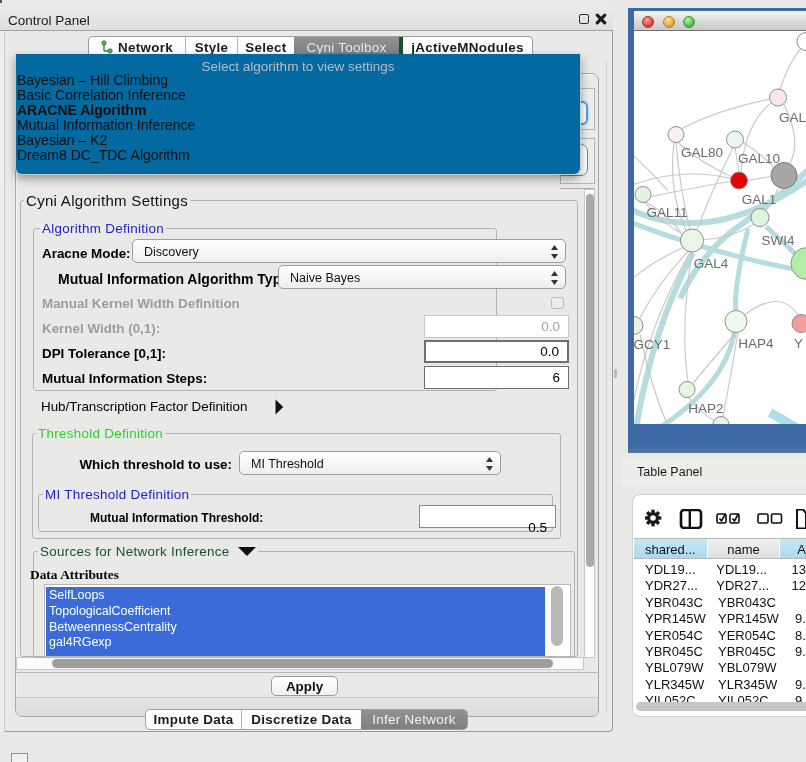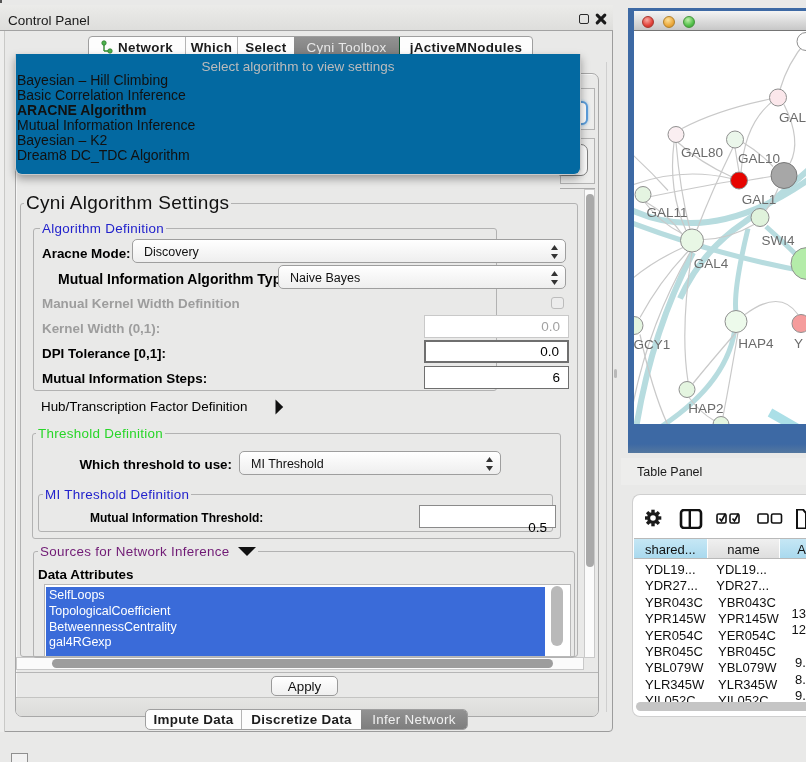--- a/index.html
+++ b/index.html
@@ -8,21 +8,21 @@
 .abs { position:absolute; }
 .bold { font-weight:bold; }
 .combo { background:linear-gradient(#ffffff,#eeeeee); border:1px solid #9e9e9e; border-radius:5px; font-size:12.5px; color:#111; }
 .combo span { position:absolute; left:11px; top:5px; }
 .combo .arr { position:absolute; right:6px; top:4px; }
 fieldset { position:relative; }
 fieldset legend { background:#e9e9e8; letter-spacing:0.3px; }
 .trow { display:flex; height:16.4px; line-height:16.4px; font-size:13px; }
 .trow span:nth-child(1) { width:75px; padding-left:11px; }
 .trow span:nth-child(2) { width:74px; padding-left:9px; }
-.trow span:nth-child(3) { flex:1; padding-left:12px;margin-top:44px; }
+.trow span:nth-child(3) { flex:1; padding-left:12px; }
 </style>
 </head>
 <body>
 
 <div class="abs" id="cpwin" style="left:-3px; top:5px; width:616px; height:727px; background:#e9e9e8; border:1px solid #9c9c9c; border-radius:4px;"></div>
 <div class="abs" style="left:0px; top:31px; width:4px; height:701px; background:#eeeeed;"></div>
 <div class="abs" style="left:4px; top:31px; width:1px; height:701px; background:#c9c9c7;"></div>
 <div class="abs" style="left:0; top:0; width:2px; height:3px; background:#555;"></div>
 
 <div class="abs" style="left:0; top:5px; width:613px; height:26px; background:linear-gradient(#ebebe9,#dededc); border-bottom:1px solid #a2a2a2;"></div>
@@ -42,41 +42,41 @@
 <div class="abs" style="left:88px; top:36px; width:445px; height:22px; background:#fdfdfd; border:1px solid #9f9f9f; border-radius:4px; display:flex; font-size:13.4px; font-weight:bold; letter-spacing:0.3px; color:#1c1c1c; overflow:hidden;">
   <div style="width:97px; display:flex; align-items:center; justify-content:center; border-right:1px solid #b5b5b5;">
     <svg width="13" height="14" viewBox="0 0 13 14" style="margin-right:4px;">
       <line x1="3" y1="3" x2="3" y2="11" stroke="#2e8b2e" stroke-width="1.4"></line>
       <line x1="3" y1="11" x2="9" y2="11" stroke="#2e8b2e" stroke-width="1.4"></line>
       <circle cx="3" cy="3" r="2.2" fill="#4db34d" stroke="#2e7d2e" stroke-width="0.8"></circle>
       <circle cx="9" cy="11" r="2.2" fill="#4db34d" stroke="#2e7d2e" stroke-width="0.8"></circle>
     </svg>
     Network
   </div>
-  <div style="width:52px; display:flex; align-items:center; justify-content:center; border-right:1px solid #b5b5b5;">Which</div>
+  <div style="width:52px; display:flex; align-items:center; justify-content:center; border-right:1px solid #b5b5b5;">Style</div>
   <div style="width:56px; display:flex; align-items:center; justify-content:center;">Select</div>
   <div style="width:105px; display:flex; align-items:center; justify-content:center; background:linear-gradient(#929292,#7d7d7d); color:#e8e8e8; font-weight:normal;">Cyni Toolbox</div>
-  <div style="flex:1; display:flex; align-items:center; justify-content:center; border-left:1px solid #14532d;">jActiveMNodules</div>
+  <div style="flex:1; display:flex; align-items:center; justify-content:center; border-left:4px solid #14532d;">jActiveMNodules</div>
 </div>
 
 <div class="abs" style="left:560px; top:88px; width:35px; height:42px; border:1px solid #b3b3b3; background:#ededec;"></div>
 <div class="abs" style="left:555px; top:101px; width:33px; height:24px; border:2px solid #5b9ddb; border-radius:6px; background:#fff; box-shadow:0 0 3px #8bc0ea;"></div>
 <div class="abs" style="left:560px; top:138px; width:35px; height:46px; border:1px solid #b3b3b3; background:#ededec;"></div>
 <div class="abs" style="left:555px; top:144px; width:33px; height:32px; border:1.5px solid #808080; border-radius:7px; background:#fff;"></div>
 <div class="abs" style="left:560px; top:188px; width:35px; height:1px; background:#ababab;"></div>
 
 <div class="abs" style="left:584px; top:189px; width:11px; height:469px; background:#fbfbfb; border:1px solid #c9c9c9;"></div>
 <div class="abs" style="left:586px; top:194px; width:7.5px; height:373px; background:#a9a9a9; border-radius:4.5px;"></div>
 
 <div class="abs" style="left:16px; top:657px; width:568px; height:13px; background:#fbfbfb; border:1px solid #c9c9c9;"></div>
 <div class="abs" style="left:52px; top:659px; width:501px; height:9px; background:#9d9d9d; border-radius:4.5px;"></div>
 <div class="abs" style="left:16px; top:672px; width:582px; height:1px; background:#b6b6b6;"></div>
 
 <fieldset class="abs" style="left:20px; top:192px; width:558px; height:465px; border:1px solid #b2b2b2; border-radius:3px;">
- <legend style="font-size:19px; color:#111; margin-left:3px; padding:0 2px;">Cyni Algorithm Settings</legend>
+ <legend style="font-size:15px; color:#111; margin-left:3px; padding:0 2px;">Cyni Algorithm Settings</legend>
 </fieldset>
 
 <fieldset class="abs" style="left:33px; top:221px; width:464px; height:170px; border:1px solid #b2b2b2; border-radius:3px;">
  <legend style="font-size:13.4px; color:#2222cc; margin-left:6px; padding:0 2px;">Algorithm Definition</legend>
 </fieldset>
 
 <div class="abs bold" style="left:42px; top:246px; font-size:13.4px;">Aracne Mode:</div>
 <div class="abs combo" style="left:132px; top:239px; width:434px; height:24px;">
     <span>Discovery</span>
     <svg class="arr" width="9" height="16" viewBox="0 0 9 16">
@@ -118,37 +118,37 @@
     </svg>
   </div>
 
 <fieldset class="abs" style="left:38px; top:487px; width:515px; height:45px; border:1px solid #b2b2b2; border-radius:3px;">
  <legend style="font-size:13.4px; color:#2222cc; margin-left:4px; padding:0 2px;">MI Threshold Definition</legend>
 </fieldset>
 <div class="abs bold" style="left:47px; top:511px; font-size:12px;padding-left:43px;">Mutual Information Threshold:</div>
 <div class="abs" style="left:419px; top:505px; width:137px; height:23px; border:1px solid #8a8a8a; background:#fff; font-size:13.5px; color:#000; text-align:right; padding:14px 8px 0 0;">0.5</div>
 
 <fieldset class="abs" style="left:33px; top:544px; width:542px; height:114px; border:1px solid #b2b2b2; border-radius:3px;">
- <legend style="font-size:13.4px; color:#701a75; margin-left:4px; padding:0 2px;">Sources for Network Inference <span style="display:inline-block; width:0; height:0; border-left:9.5px solid transparent; border-right:9.5px solid transparent; border-top:9.5px solid #111; vertical-align:middle; margin-left:4px; margin-bottom:2px;"></span></legend>
-</fieldset>
-<div class="abs bold" style="left:38px; top:567px; font-size:13.4px;">Data Attributes</div>
+ <legend style="font-size:13.4px; color:#14532d; margin-left:4px; padding:0 2px;">Sources for Network Inference <span style="display:inline-block; width:0; height:0; border-left:9.5px solid transparent; border-right:9.5px solid transparent; border-top:9.5px solid #111; vertical-align:middle; margin-left:4px; margin-bottom:2px;"></span></legend>
+</fieldset>
+<div class="abs bold" style="left:30px; top:567px; font-size:13.4px;font-family:Liberation Serif, serif;">Data Attributes</div>
 
 <div class="abs" style="left:44px; top:584px; width:527px; height:73px; background:#fff; border:1px solid #b8b8b8; overflow:hidden;">
   <div style="position:absolute; left:1px; top:2px; width:499px; height:80px; background:#3a6bd9; color:#fff; font-size:12.5px; padding:1px 0 0 3px; line-height:15.8px;">
     SelfLoops<br>TopologicalCoefficient<br>BetweennessCentrality<br>gal4RGexp
   </div>
   <div style="position:absolute; left:506px; top:1px; width:12px; height:60px; background:#b9b9b9; border-radius:6px;"></div>
 </div>
 
 <div class="abs" style="left:15px; top:54px; width:566px; height:121px; background:#0369a1; border:1px solid #c9c9c9; border-top:none; border-radius:0 0 7px 7px; box-shadow:0 4px 9px rgba(0,0,0,0.35); font-size:14px; color:#111; overflow:hidden;">
   <div style="height:19px; text-align:center; color:#bcbcbc; font-size:13.5px; padding-top:5px;">Select algorithm to view settings</div>
   <div style="line-height:15px; padding-left:1px;">Bayesian – Hill Climbing<br>Basic Correlation Inference<br><b>ARACNE Algorithm</b><br>Mutual Information Inference<br>Bayesian – K2<br>Dream8 DC_TDC Algorithm</div>
 </div>
 
-<div class="abs" style="left:271px; top:676px; width:67px; height:20px; background:linear-gradient(#ffffff,#efefef); border:1px solid #9a9a9a; border-radius:5px; font-size:13.4px; font-weight:normal; color:#111; text-align:center; padding-top:2px;">Apply</div>
+<div class="abs" style="left:271px; top:676px; width:67px; height:20px; background:linear-gradient(#ffffff,#efefef); border:1px solid #9a9a9a; border-radius:5px; font-size:13.4px; font-weight:bold; color:#111; text-align:center; padding-top:2px;">Apply</div>
 
 <div class="abs" style="left:145px; top:709px; width:323px; height:21px; background:#fdfdfd; border:1px solid #9f9f9f; border-radius:5px; display:flex; font-size:13.4px; font-weight:bold; letter-spacing:0.3px; color:#1c1c1c; overflow:hidden;">
   <div style="width:96px; display:flex; align-items:center; justify-content:center; border-right:1px solid #b5b5b5;">Impute Data</div>
   <div style="width:119px; display:flex; align-items:center; justify-content:center;">Discretize Data</div>
   <div style="flex:1; display:flex; align-items:center; justify-content:center; background:linear-gradient(#929292,#7e7e7e); color:#f0f0f0; font-weight:normal;">Infer Network</div>
 </div>
 
 <div class="abs" style="left:628px; top:8px; width:178px; height:445px; background:#3d69a4;"></div>
 <div class="abs" style="left:628px; top:444px; width:178px; height:9px; background:linear-gradient(#3d69a4,#54779f);"></div>
 

